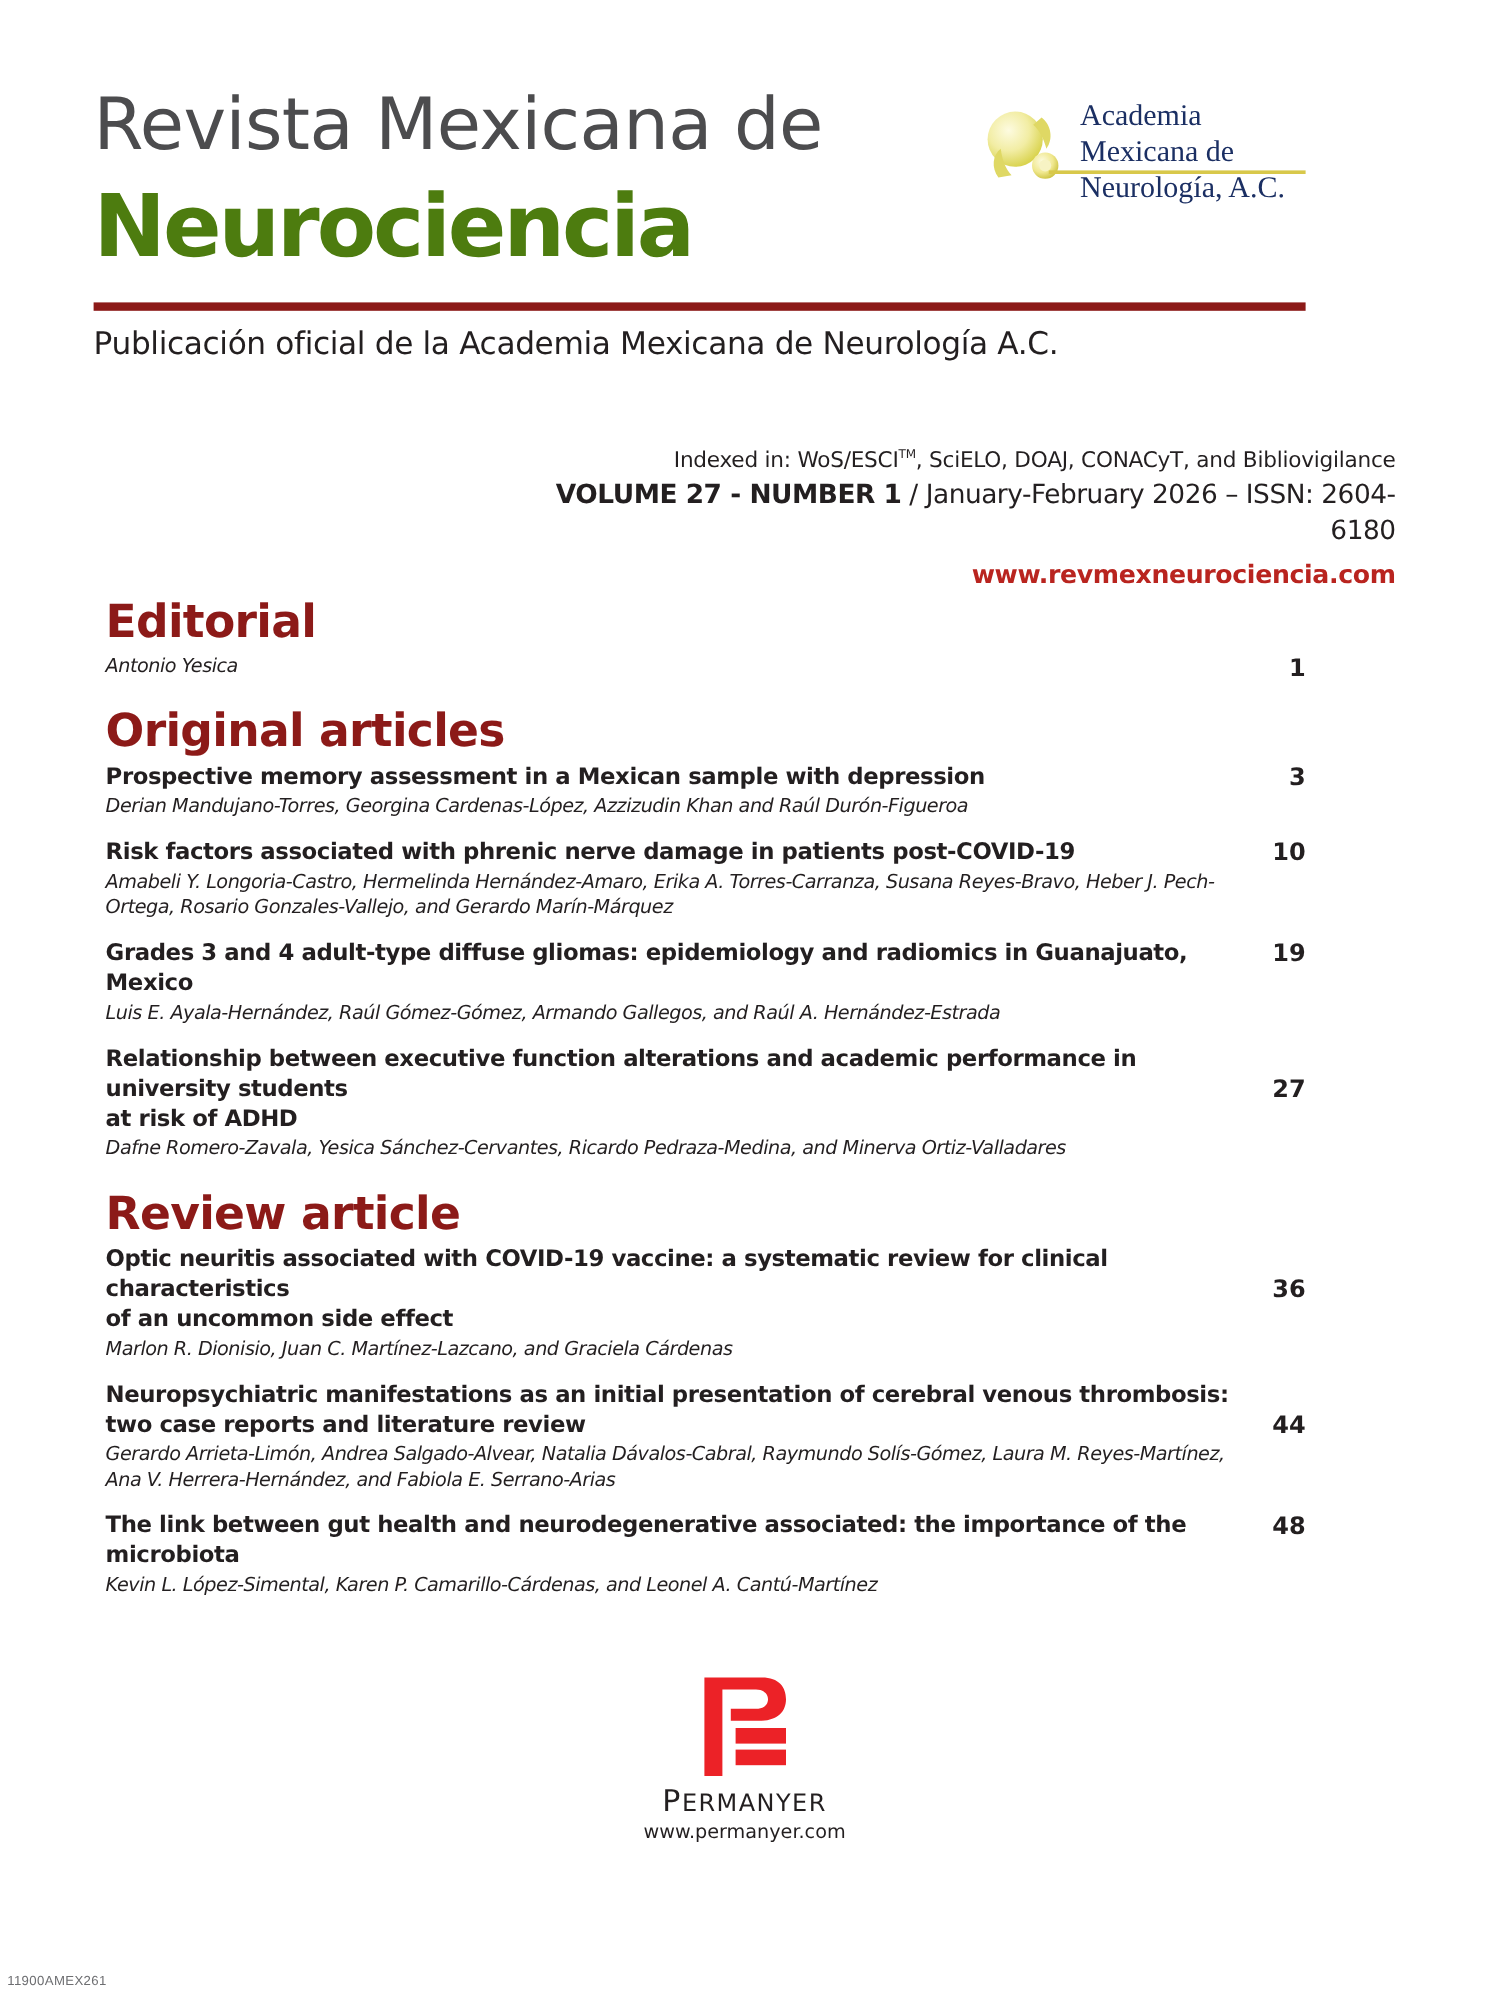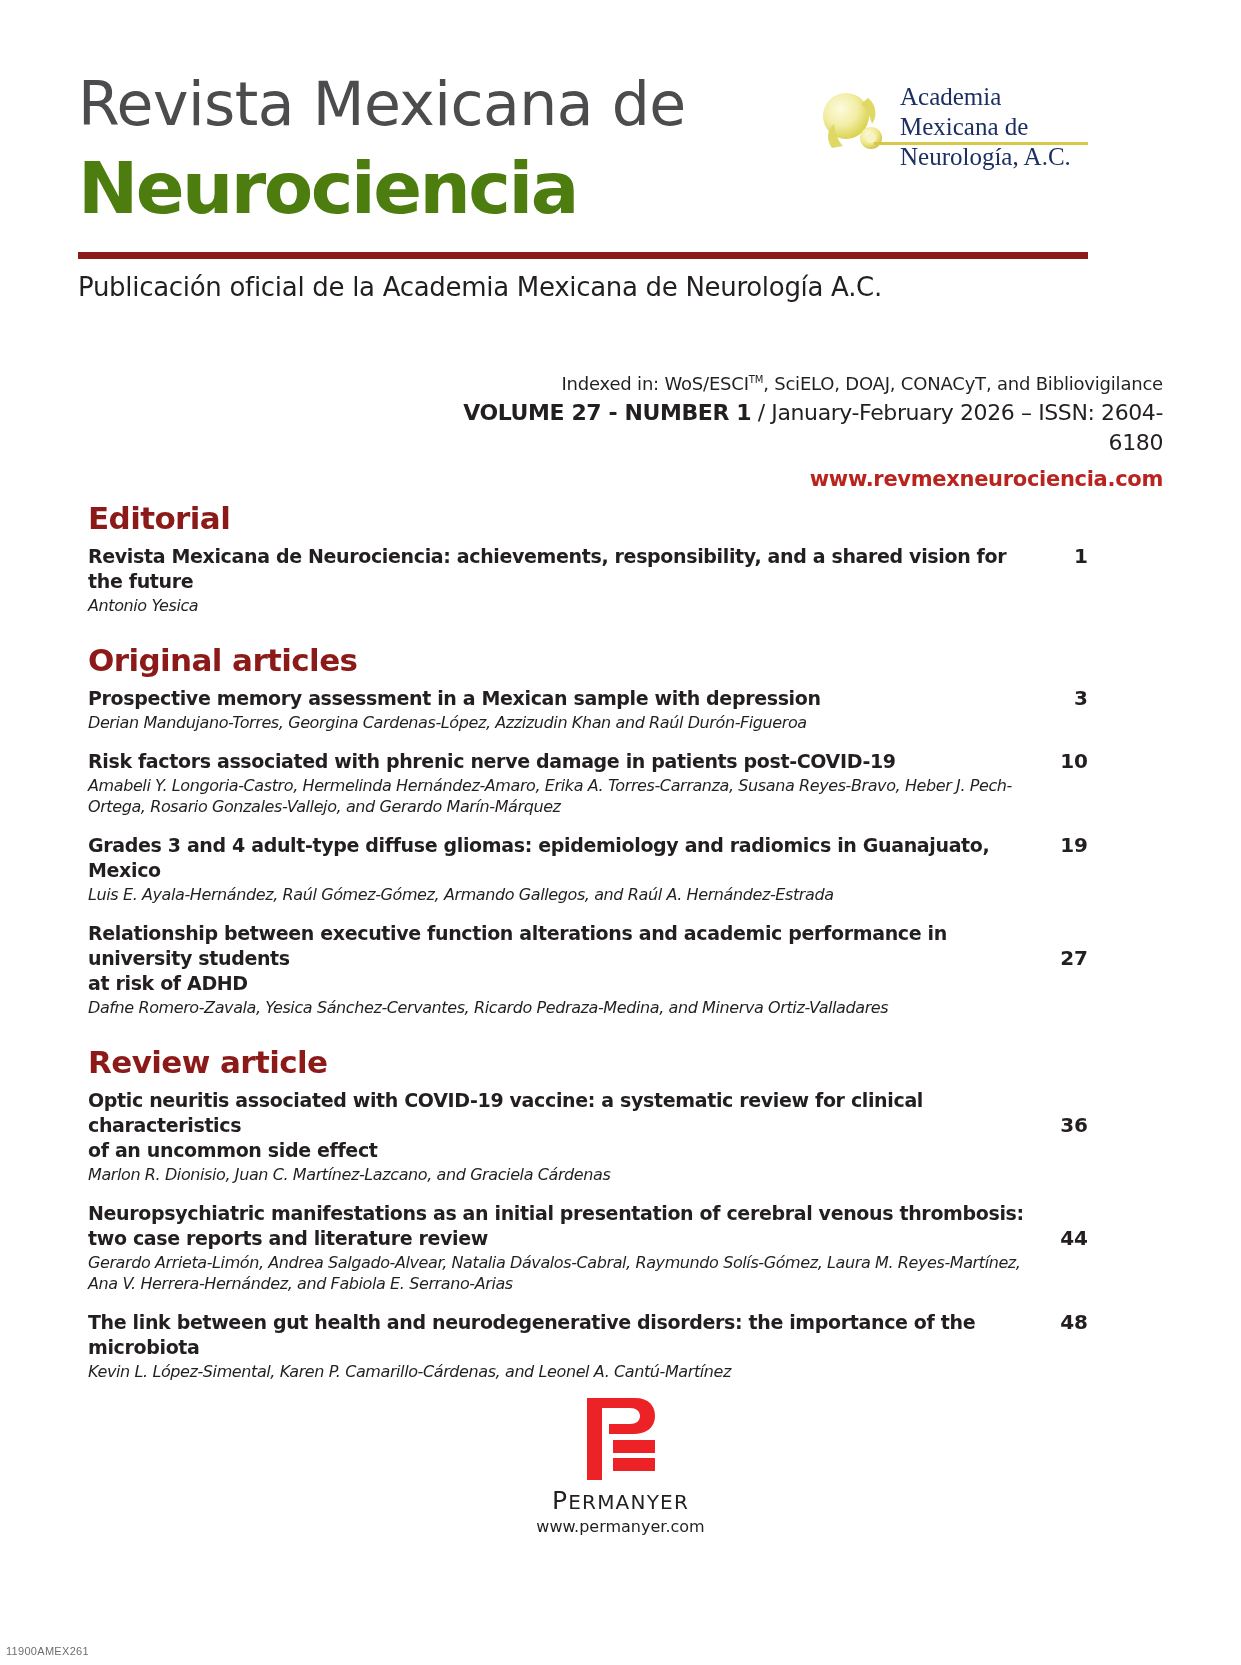--- a/index.html
+++ b/index.html
@@ -134,21 +134,21 @@
 
   
   .toc {
     position: absolute;
     left: 88px;
     top: 500px;
     width: 1000px;
   }
   .section-heading {
     color: #8c1a18;
-    font-size: 31px;
+    font-size: 38px;
     line-height: 36px;
     font-weight: 700;
     font-family: "DejaVu Sans", sans-serif;
     letter-spacing: -0.6px;
     margin-top: 26px;
     margin-bottom: 8px;
   }
   .section-heading.first { margin-top: 0; }
 
   .entry {
@@ -277,21 +277,20 @@
 
   <div class="volume-line"><span class="bold">VOLUME 27 - NUMBER 1</span><span> / January-February 2026 – ISSN: 2604-6180</span></div>
 
   <div class="web-line">www.revmexneurociencia.com</div>
 </div>
 
 <div class="toc">
 
   <div class="section-heading first">Editorial</div>
   <div class="entry">
-    <div class="entry-title">Revista Mexicana de Neurociencia: achievements, responsibility, and a shared vision for the future</div>
     <div class="entry-authors">Antonio Yesica</div>
     <div class="entry-page page-top">1</div>
   </div>
 
   <div class="section-heading">Original articles</div>
 
   <div class="entry">
     <div class="entry-title">Prospective memory assessment in a Mexican sample with depression</div>
     <div class="entry-authors">Derian Mandujano-Torres, Georgina Cardenas-López, Azzizudin Khan and Raúl Durón-Figueroa</div>
     <div class="entry-page page-top">3</div>
@@ -332,21 +331,21 @@
   <div class="entry">
     <div class="entry-title">
       <span>Neuropsychiatric manifestations as an initial presentation of cerebral venous thrombosis:</span><br>
       <span>two case reports and literature review</span>
     </div>
     <div class="entry-authors">Gerardo Arrieta-Limón, Andrea Salgado-Alvear, Natalia Dávalos-Cabral, Raymundo Solís-Gómez, Laura M. Reyes-Martínez, Ana V. Herrera-Hernández, and Fabiola E. Serrano-Arias</div>
     <div class="entry-page page-second">44</div>
   </div>
 
   <div class="entry">
-    <div class="entry-title">The link between gut health and neurodegenerative disorders: the importance of the microbiota</div>
+    <div class="entry-title">The link between gut health and neurodegenerative associated: the importance of the microbiota</div>
     <div class="entry-authors">Kevin L. López-Simental, Karen P. Camarillo-Cárdenas, and Leonel A. Cantú-Martínez</div>
     <div class="entry-page page-top">48</div>
   </div>
 
 </div>
 
 <div class="footer">
   <div class="permanyer-mark">
     <svg viewBox="0 0 76 86" width="76" height="86" aria-hidden="true">
       <path d="M4 2 H52 C66 2 72 10 72 20 C72 31 64 38 50 38 H26 V28 H47 C53 28 57 25 57 20 C57 15 53 12 47 12 H19 V84 H4 Z" fill="#ec2227"></path>

